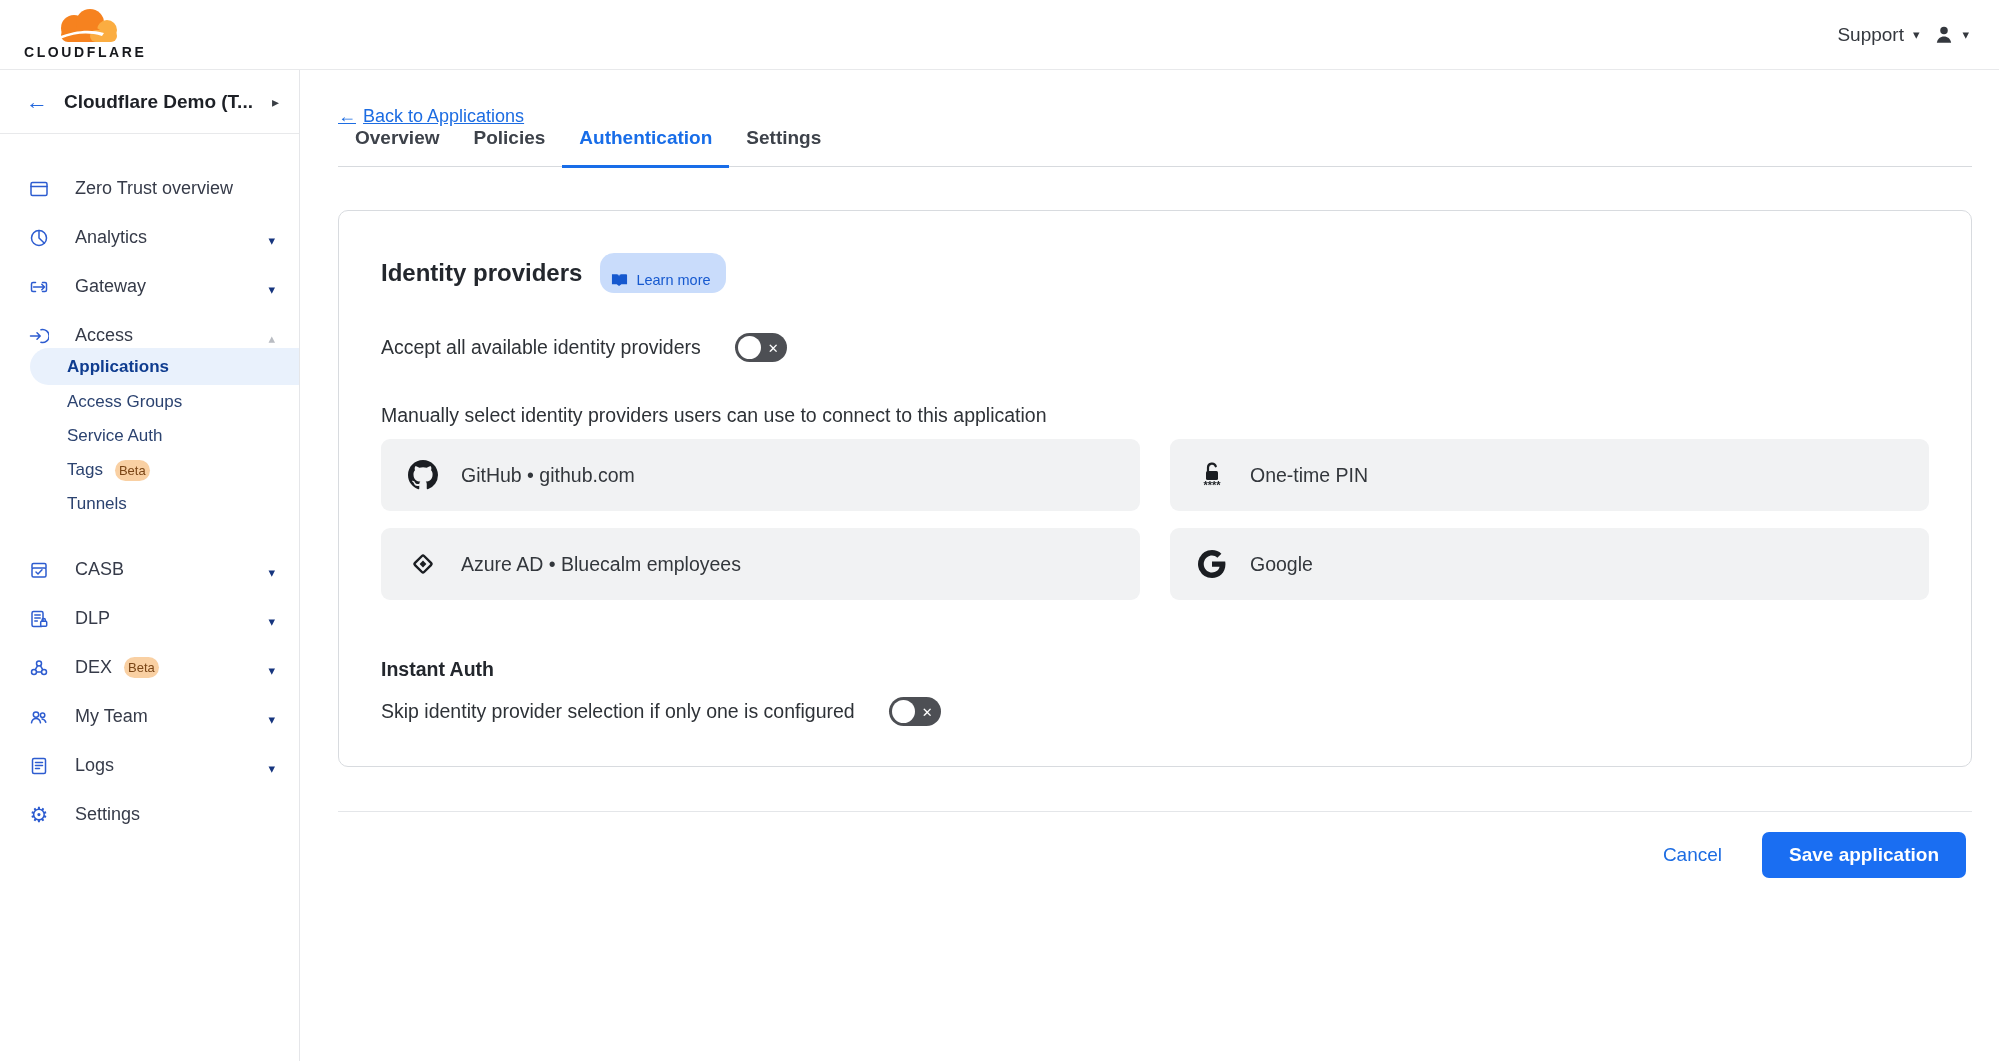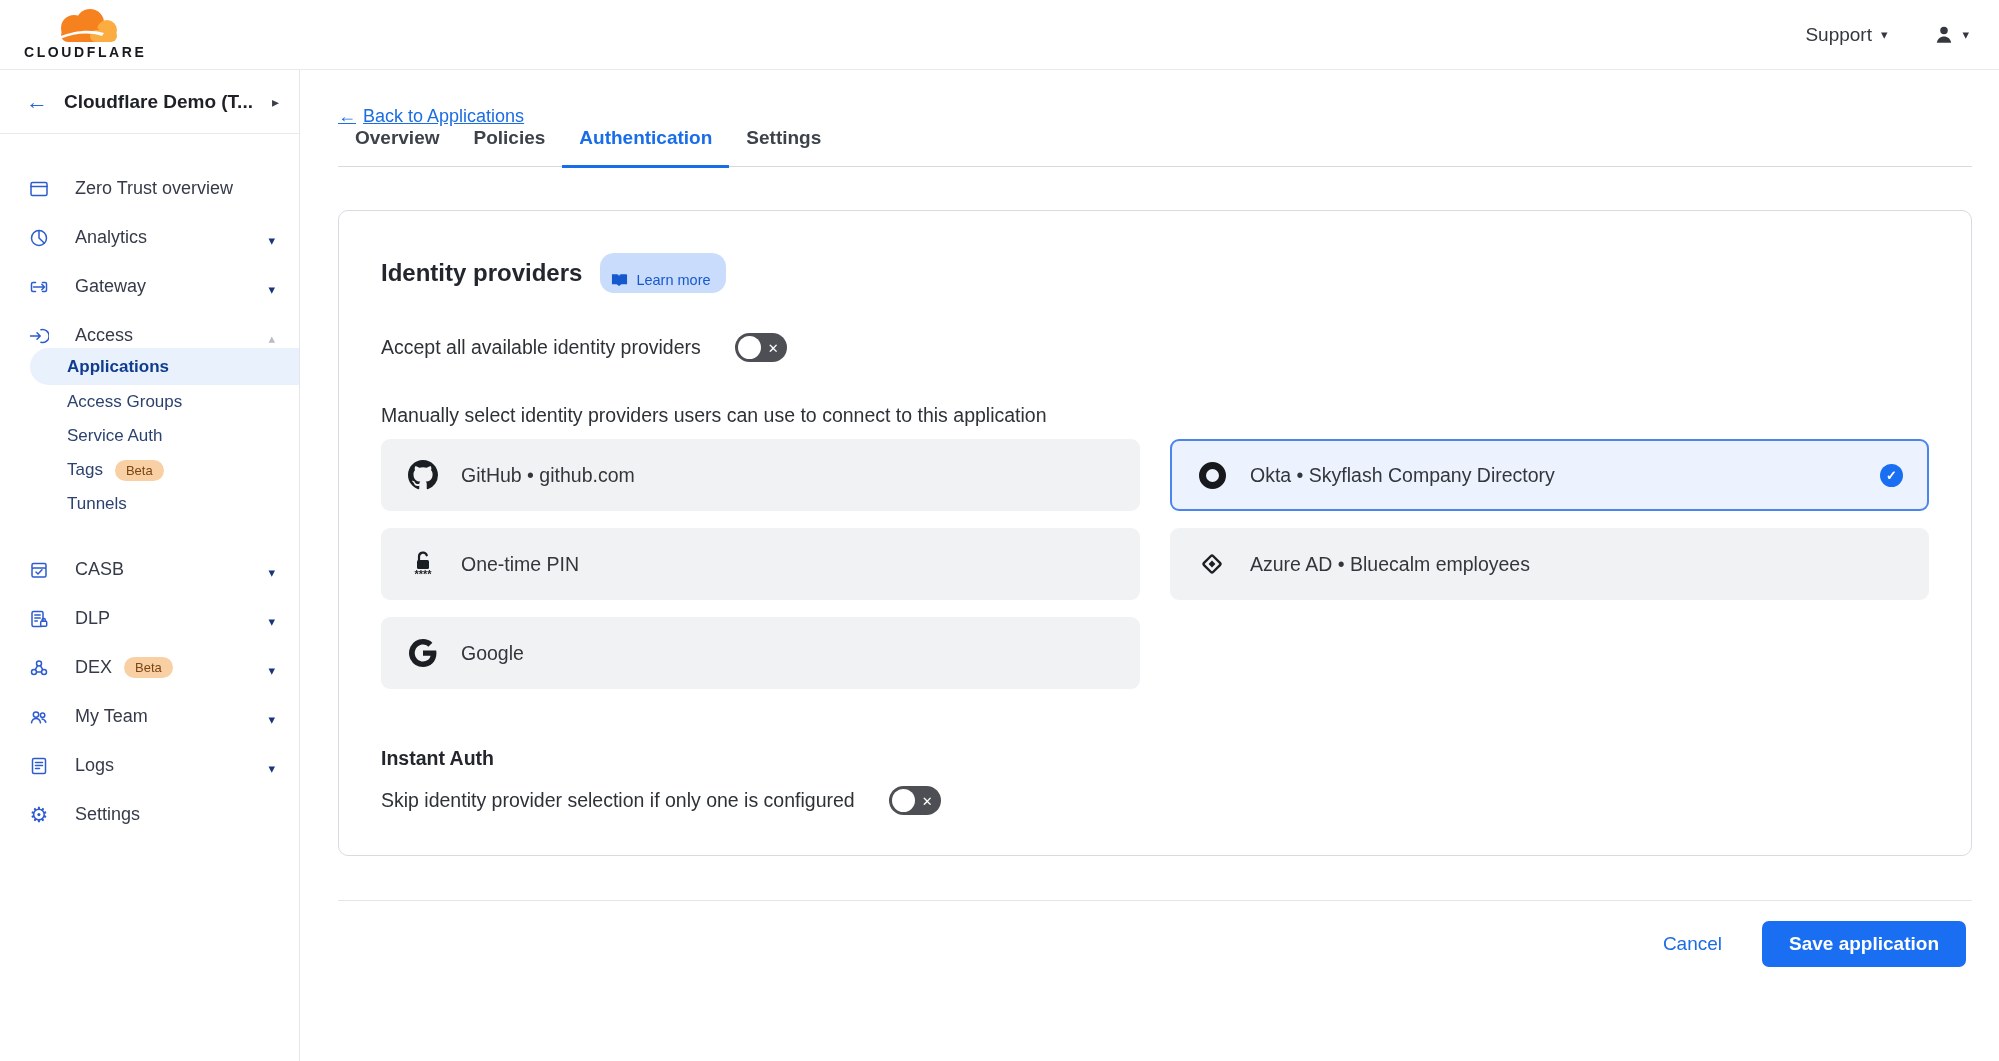--- a/index.html
+++ b/index.html
@@ -4,21 +4,21 @@
 <style>
   * { margin:0; padding:0; box-sizing:border-box; }
   html,body { width:1999px; height:1061px; background:#fff; overflow:hidden;
     font-family:"Liberation Sans", sans-serif; color:#2f3338; }
 
   
   .topbar { height:70px; display:flex; align-items:center; justify-content:space-between;
     padding:0 30px 0 24px; border-bottom:1px solid #e8e9eb; background:#fff; }
   .logo { display:flex; flex-direction:column; align-items:center; gap:1px; cursor:pointer; }
   .logo-text { font-size:14px; font-weight:800; letter-spacing:2.6px; color:#17191d; }
-  .topbar-right { display:flex; align-items:center; gap:46px; }
+  .topbar-right { display:flex; align-items:center; gap:14px; }
   .support { display:flex; align-items:center; gap:9px; font-size:19px; color:#34383e; cursor:pointer; }
   .caret { font-size:13px; color:#34383e; line-height:1; }
   .user-menu { display:flex; align-items:center; gap:7px; cursor:pointer; }
 
   
   .shell { display:flex; height:991px; }
   .sidebar { width:300px; min-width:300px; border-right:1px solid #e5e6e9; background:#fff;
     display:flex; flex-direction:column; }
   .sb-header { height:64px; display:flex; align-items:center; gap:16px;
     padding:0 20px 0 26px; border-bottom:1px solid #e8e9eb; }
@@ -31,21 +31,21 @@
     gap:25px; font-size:18px; color:#363b49; cursor:pointer; }
   .sb-icon { width:22px; display:flex; justify-content:center; align-items:center; color:#2d5cd0; }
   .sb-label { flex:1; display:flex; align-items:center; gap:12px; }
   .sb-caret { font-size:13px; color:#16357e; }
   .sb-caret.up { color:#b9bcc2; }
   .sb-sub { padding:2px 0 10px; }
   .sb-sub-item { height:34px; display:flex; align-items:center; gap:12px;
     padding-left:67px; font-size:17px; color:#2c4370; cursor:pointer; }
   .sb-sub-item.active { height:37px; margin-left:30px; padding-left:37px;
     background:#e9f1fc; border-radius:20px 0 0 20px; font-weight:700; color:#0f3c8f; }
-  .beta { background:#f9d0a3; color:#7a4516; font-size:13px; padding:3px 11px;
+  .beta { background:#f9d0a3; color:#7a4516; font-size:13px; padding:3px 4px;
     border-radius:12px; }
   .gear-glyph { font-size:21px; color:#2d5cd0; line-height:1; }
 
   
   .main { flex:1; padding:36px 27px 0 38px; overflow:hidden; }
   .back-link { display:inline-flex; gap:7px; align-items:center; font-size:18px;
     color:#1c6ce2; text-decoration:underline; cursor:pointer; }
   .page-title { font-size:38px; font-weight:700; color:#23272d; margin:16px 0 30px; }
   .tabs { display:flex; border-bottom:1px solid #d7dade; }
   .tab { font-size:19px; color:#3d424a; padding:0 17px 16px; cursor:pointer;
@@ -337,27 +337,20 @@
 
         <div class="provider">
           <span class="p-icon">
             <svg width="30" height="30" viewBox="0 0 16 16" fill="#1b1e22">
               <path d="M8 0C3.58 0 0 3.58 0 8c0 3.54 2.29 6.53 5.47 7.59.4.07.55-.17.55-.38 0-.19-.01-.82-.01-1.49-2.01.37-2.53-.49-2.69-.94-.09-.23-.48-.94-.82-1.13-.28-.15-.68-.52-.01-.53.63-.01 1.08.58 1.23.82.72 1.21 1.87.87 2.33.66.07-.52.28-.87.51-1.07-1.78-.2-3.64-.89-3.64-3.95 0-.87.31-1.59.82-2.15-.08-.2-.36-1.02.08-2.12 0 0 .67-.21 2.2.82.64-.18 1.32-.27 2-.27s1.36.09 2 .27c1.53-1.04 2.2-.82 2.2-.82.44 1.1.16 1.92.08 2.12.51.56.82 1.27.82 2.15 0 3.07-1.87 3.75-3.65 3.95.29.25.54.73.54 1.48 0 1.07-.01 1.93-.01 2.2 0 .21.15.46.55.38A8.01 8.01 0 0 0 16 8c0-4.42-3.58-8-8-8z"></path>
             </svg>
           </span>
           <span>GitHub • github.com</span>
         </div>
 
-        <div class="provider selected">
-          <span class="p-icon">
-              <span class="okta-ring"></span>
-            </span>
-          <span>Okta • Skyflash Company Directory</span>
-          <span class="check-circle">✓</span>
-        </div>
 
         <div class="provider">
           <span class="p-icon">
             <svg width="26" height="32" viewBox="0 0 26 32">
               <path d="M9 12V8.5a4 4 0 0 1 7.8-1.2" fill="none" stroke="#1b1e22" stroke-width="2.2" stroke-linecap="round"></path>
               <rect x="7" y="12" width="12" height="9" rx="1.5" fill="#1b1e22"></rect>
               <text x="13" y="30" text-anchor="middle" font-size="11" font-weight="bold" fill="#1b1e22">****</text>
             </svg>
           </span>
           <span>One-time PIN</span>

